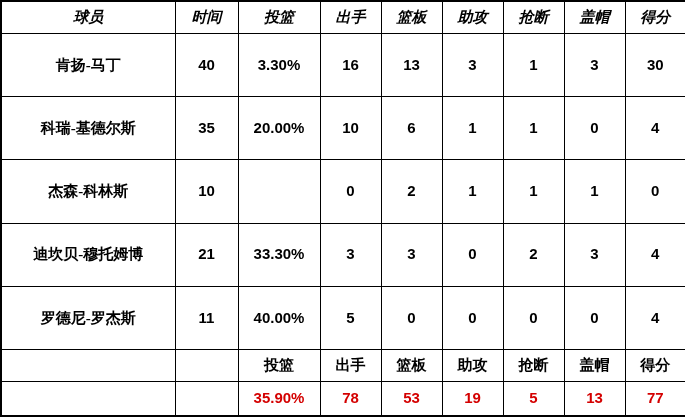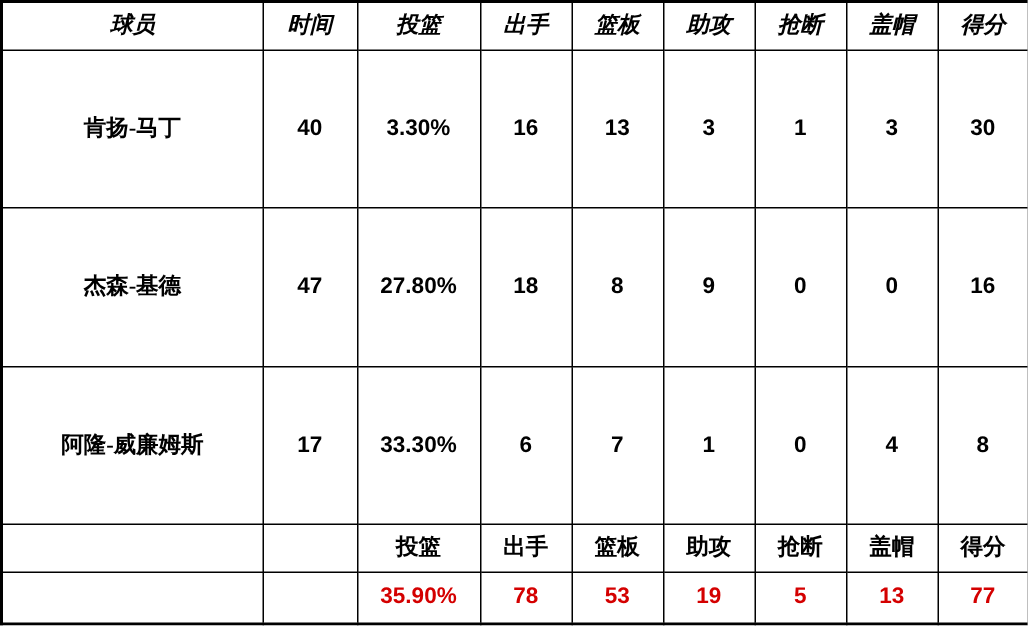--- a/index.html
+++ b/index.html
@@ -94,40 +94,62 @@
       <td>40</td>
       <td>3.30%</td>
       <td>16</td>
       <td>13</td>
       <td>3</td>
       <td>1</td>
       <td>3</td>
       <td>30</td>
     </tr>
     <tr>
-      <td class="player-cell">杰森-基德</td>
-      <td>47</td>
-      <td>27.80%</td>
-      <td>18</td>
-      <td>8</td>
-      <td>9</td>
-      <td>0</td>
-      <td>0</td>
-      <td>16</td>
-    </tr>
-    <tr>
-      <td class="player-cell">阿隆-威廉姆斯</td>
-      <td>17</td>
-      <td>33.30%</td>
+      <td class="player-cell">科瑞-基德尔斯</td>
+      <td>35</td>
+      <td>20.00%</td>
+      <td>10</td>
       <td>6</td>
-      <td>7</td>
+      <td>1</td>
       <td>1</td>
       <td>0</td>
       <td>4</td>
-      <td>8</td>
+    </tr>
+    <tr>
+      <td class="player-cell">杰森-科林斯</td>
+      <td>10</td>
+      <td class="blank-cell"></td>
+      <td>0</td>
+      <td>2</td>
+      <td>1</td>
+      <td>1</td>
+      <td>1</td>
+      <td>0</td>
+    </tr>
+    <tr>
+      <td class="player-cell">迪坎贝-穆托姆博</td>
+      <td>21</td>
+      <td>33.30%</td>
+      <td>3</td>
+      <td>3</td>
+      <td>0</td>
+      <td>2</td>
+      <td>3</td>
+      <td>4</td>
+    </tr>
+    <tr>
+      <td class="player-cell">罗德尼-罗杰斯</td>
+      <td>11</td>
+      <td>40.00%</td>
+      <td>5</td>
+      <td>0</td>
+      <td>0</td>
+      <td>0</td>
+      <td>0</td>
+      <td>4</td>
     </tr>
   </tbody>
   <tfoot>
     <tr>
       <th></th>
       <th></th>
       <th>投篮</th>
       <th>出手</th>
       <th>篮板</th>
       <th>助攻</th>

